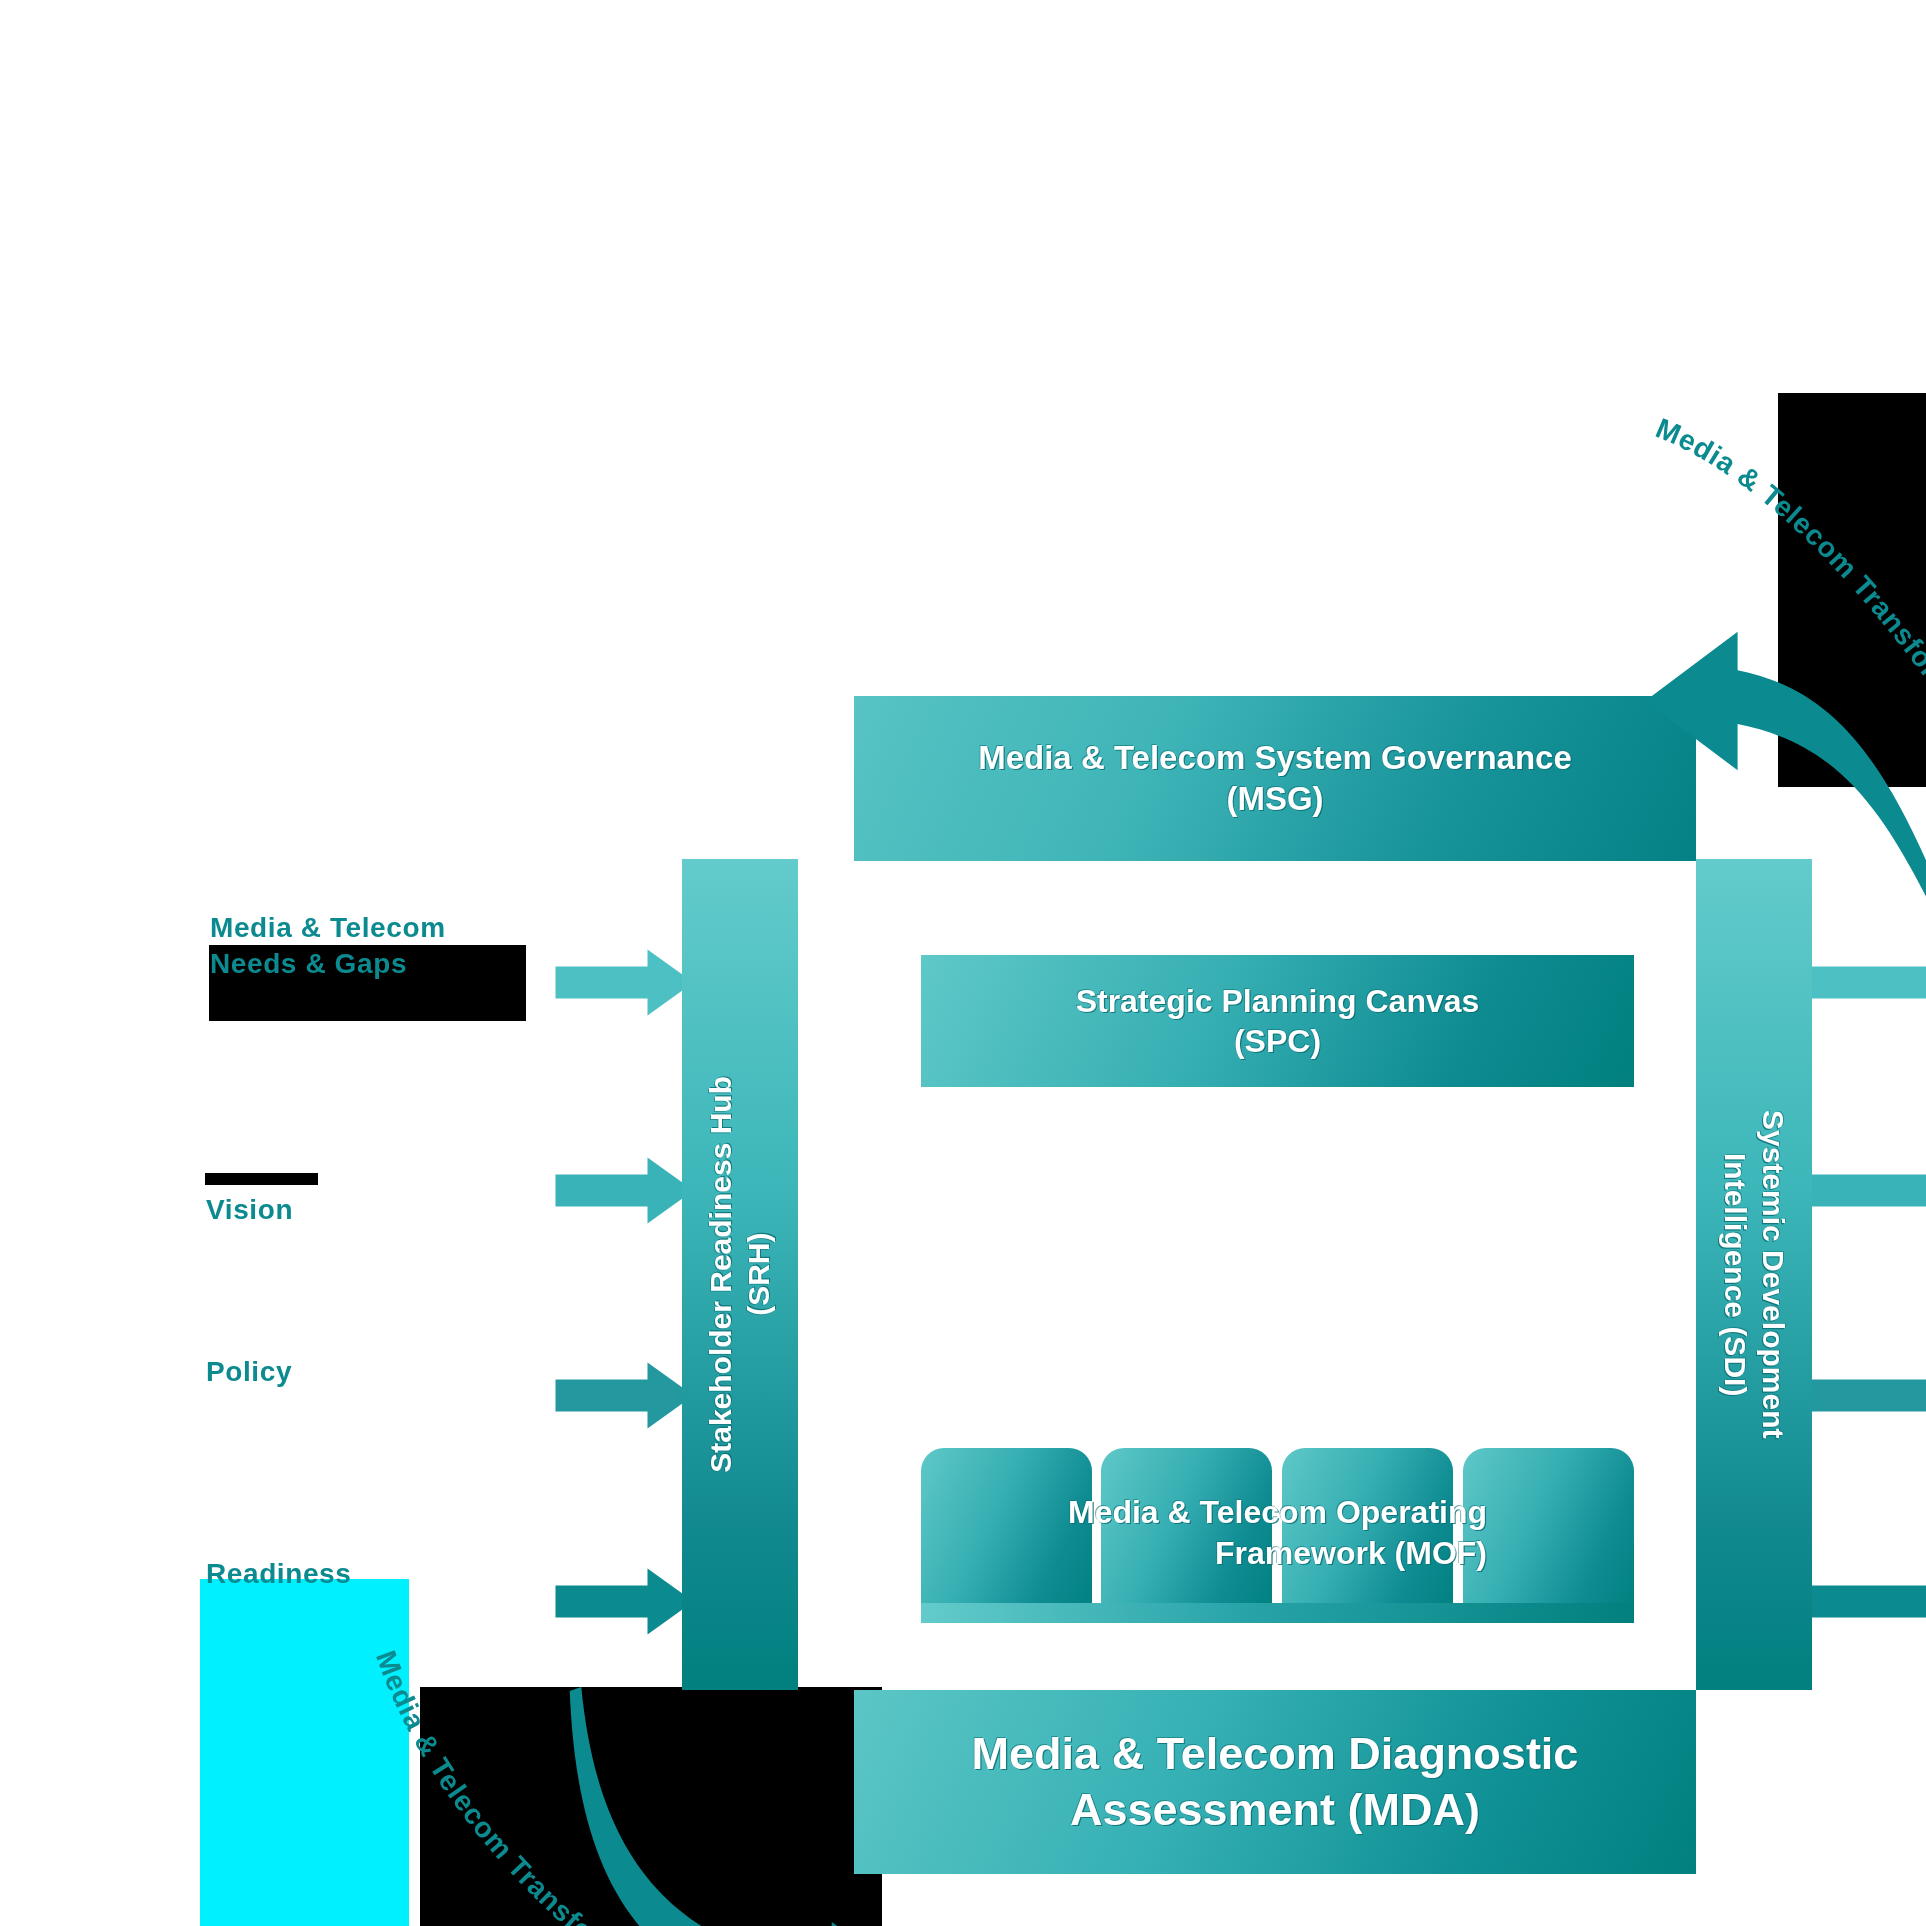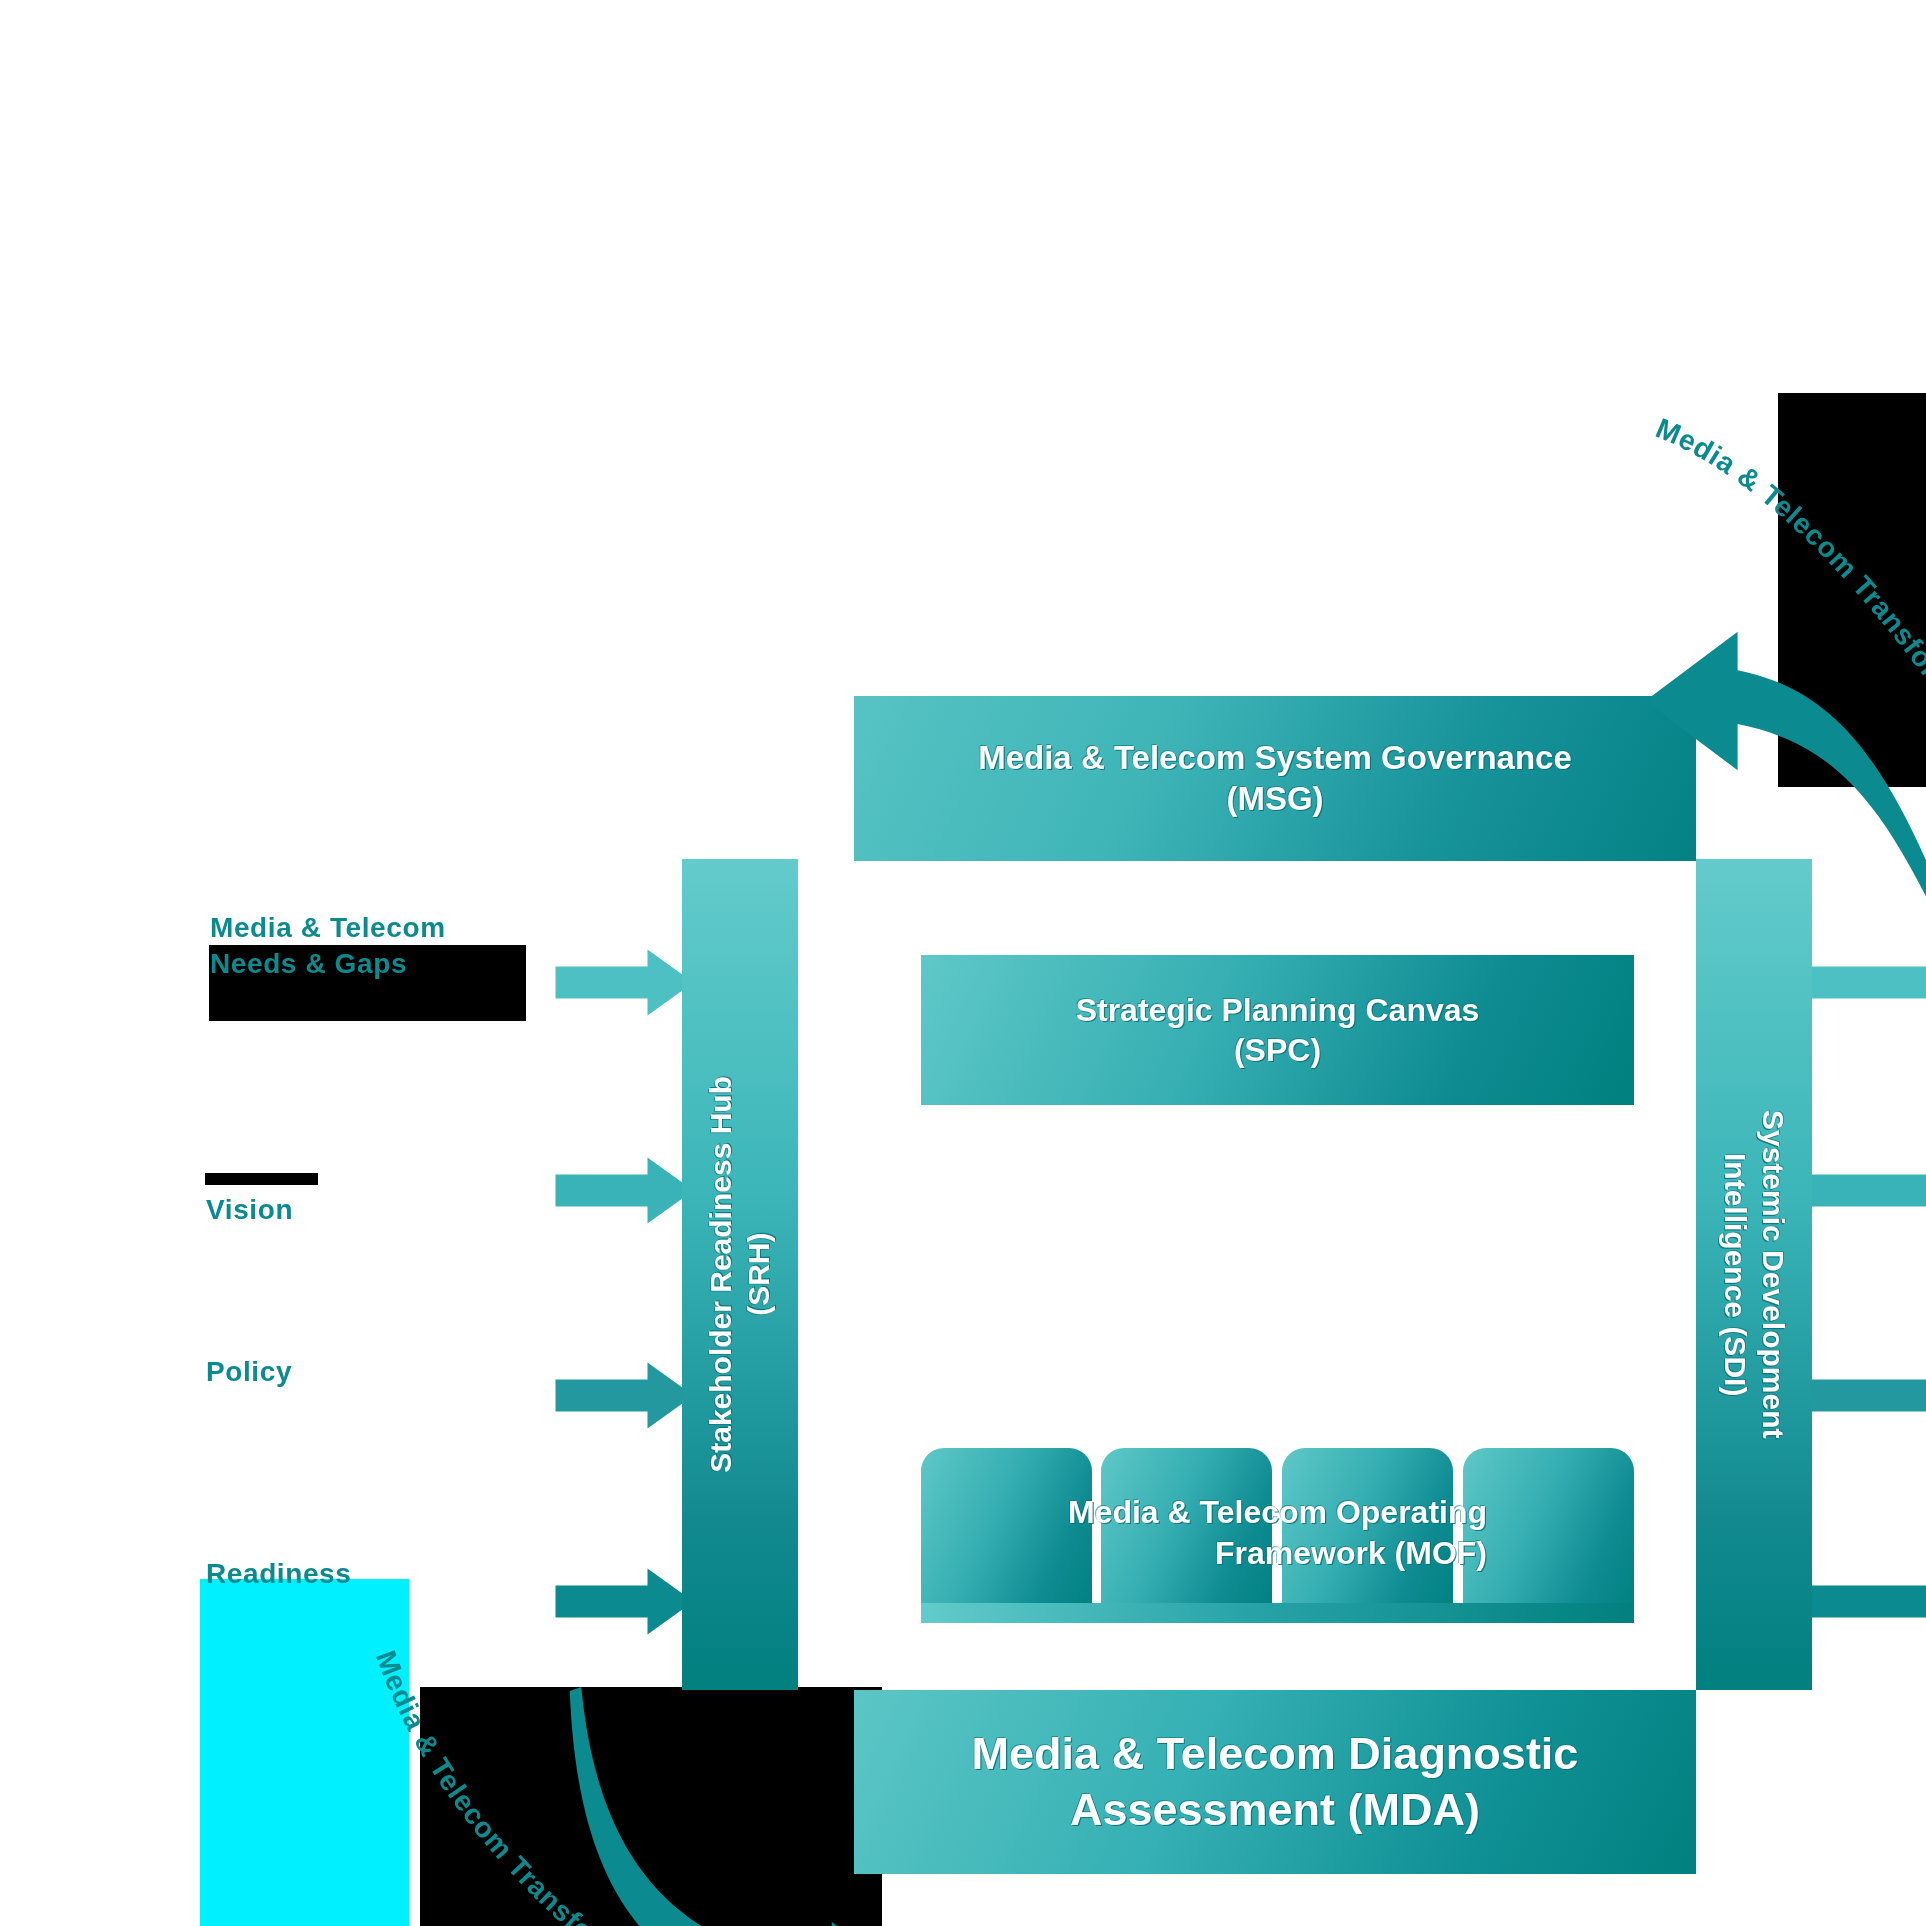--- a/index.html
+++ b/index.html
@@ -90,21 +90,21 @@
     position:absolute;
     left:921px;width:713px;
     color:#ffffff;font-weight:700;font-size:32px;line-height:1.26;
     display:flex;align-items:center;justify-content:center;text-align:center;
     background:linear-gradient(115deg,#5fc8c8 0%,#35aeb2 42%,#0d8b91 76%,#01807f 100%);
     text-shadow:
        1.2px 1.2px 0 rgba(10,110,115,.85),
       -0.8px -0.8px 0 rgba(10,110,115,.55);
     font-family:"Liberation Sans", sans-serif;
   }
-  #spc-box{top:955px;height:150px;}
+  #spc-box{top:955px;height:132px;}
   #sip-box{top:1198px;height:150px;}
   #mof-box{
     top:1448px;height:169px;
     border-radius:27px 27px 0 0;
   }
   
   .mof-tabs{position:absolute;left:921px;top:1448px;width:713px;height:169px;}
   .mof-tab{
     position:absolute;top:0;height:169px;width:24.0%;
     background:linear-gradient(115deg,#5fc8c8 0%,#35aeb2 42%,#0d8b91 76%,#01807f 100%);

